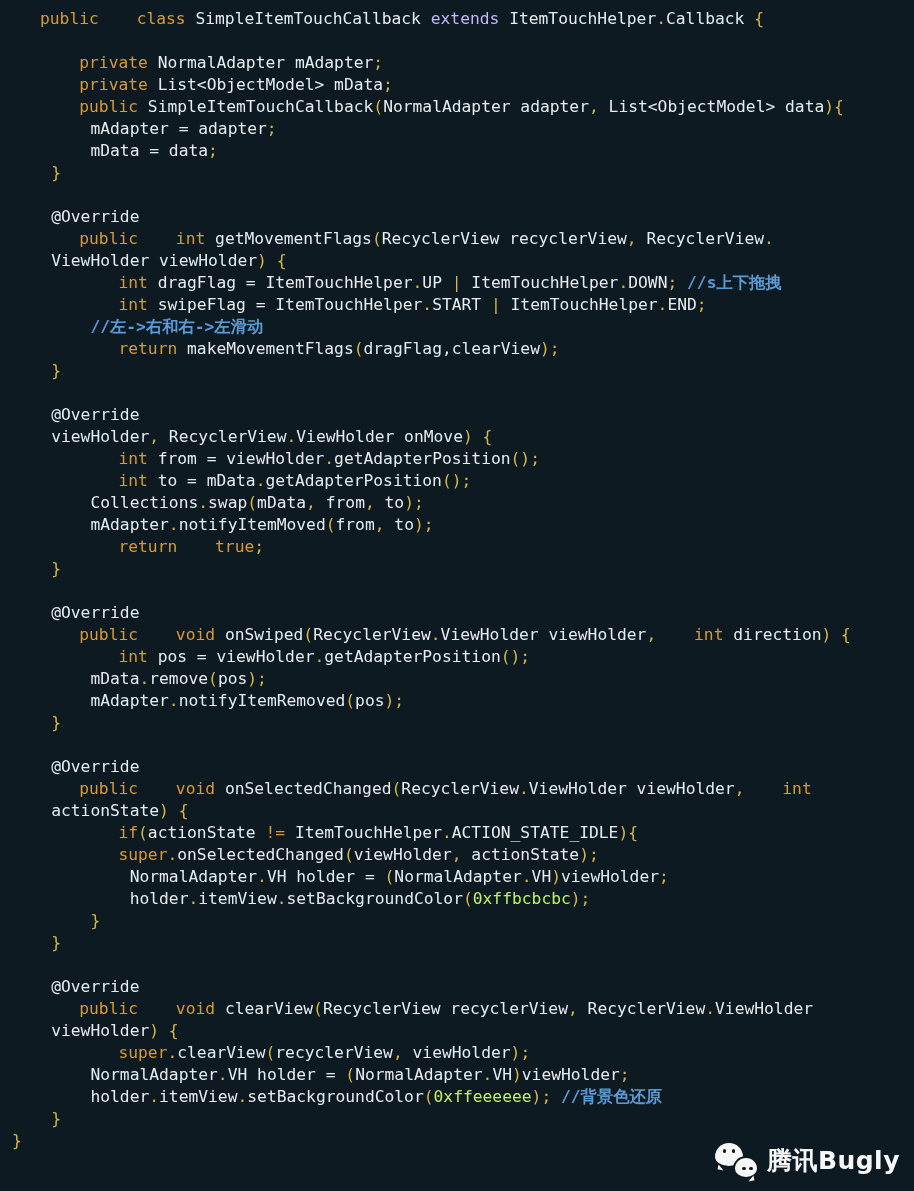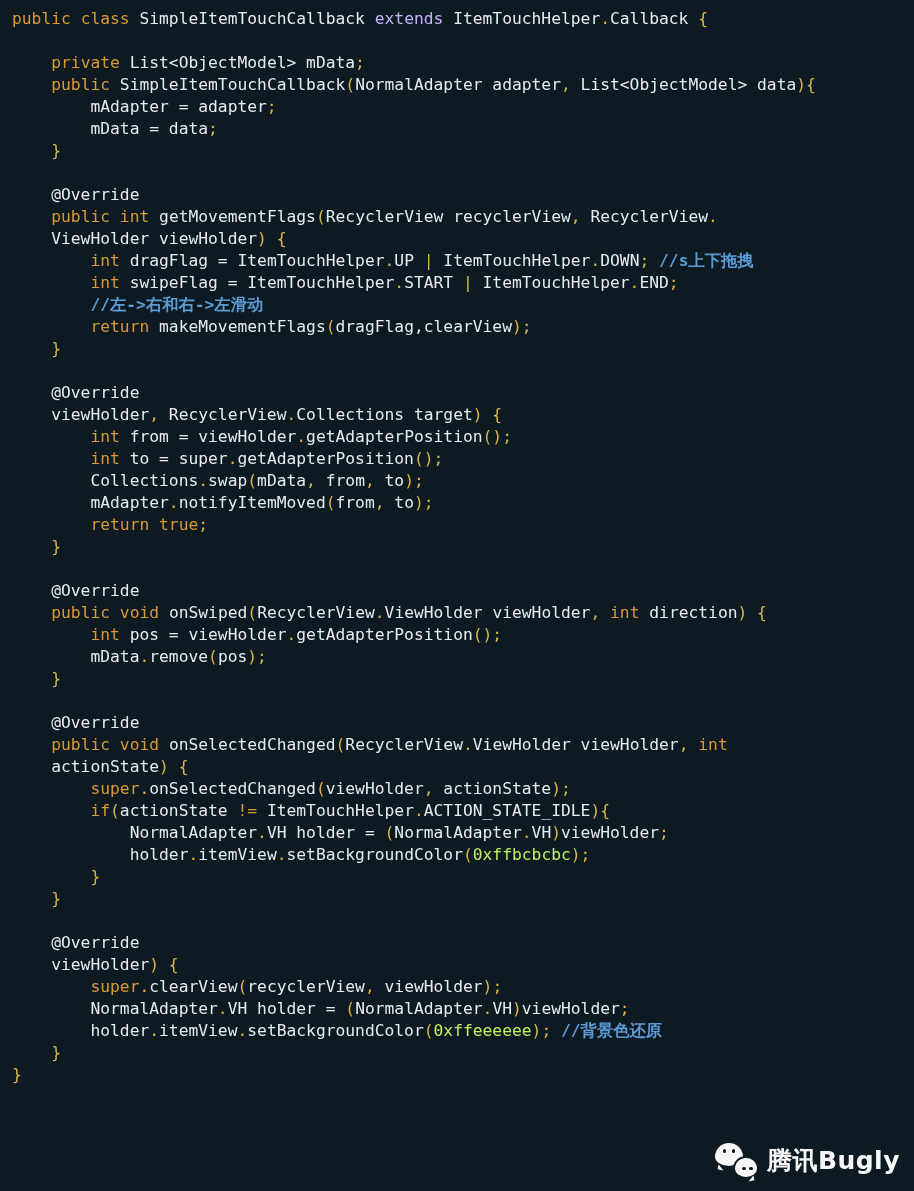--- a/index.html
+++ b/index.html
@@ -24,21 +24,21 @@
   .code-line {
     height: 22px;
     line-height: 22px;
     font-size: 16.3px;
     letter-spacing: 0px;
     white-space: pre;
     padding-left: 12px;
     color: #e8eef2;
   }
   
-  .t-kw   { color: #d99a33; }        
+  .t-kw   { color: #d99a33; margin-left: 28px; }        
   .t-kw2  { color: #c4b5fd; }        
   .t-id   { color: #e6ecf0; }        
   .t-pun  { color: #d8b74a; }        
   .t-num  { color: #bef264; }        
   .t-cmt  { color: #5b9bd5; font-weight: bold; }        
   .t-op   { color: #d99a33; }        
 
   
   #watermark {
     position: absolute;
@@ -108,61 +108,64 @@
     white-space: nowrap;
   }
 </style>
 </head>
 <body>
 
 <div id="code-viewer">
   <div id="code-body">
       <div class="code-line"><span class="t-kw">public</span><span class="t-id"> </span><span class="t-kw">class</span><span class="t-id"> SimpleItemTouchCallback </span><span class="t-kw2">extends</span><span class="t-id"> ItemTouchHelper</span><span class="t-pun">.</span><span class="t-id">Callback </span><span class="t-pun">{</span></div>
       <div class="code-line">&nbsp;</div>
+      <div class="code-line"><span class="t-id">    </span><span class="t-kw">private</span><span class="t-id"> NormalAdapter mAdapter</span><span class="t-pun">;</span></div>
       <div class="code-line"><span class="t-id">    </span><span class="t-kw">private</span><span class="t-id"> List&lt;ObjectModel&gt; mData</span><span class="t-pun">;</span></div>
       <div class="code-line"><span class="t-id">    </span><span class="t-kw">public</span><span class="t-id"> SimpleItemTouchCallback</span><span class="t-pun">(</span><span class="t-id">NormalAdapter adapter</span><span class="t-pun">,</span><span class="t-id"> List&lt;ObjectModel&gt; data</span><span class="t-pun">){</span></div>
       <div class="code-line"><span class="t-id">        mAdapter = adapter</span><span class="t-pun">;</span></div>
       <div class="code-line"><span class="t-id">        mData = data</span><span class="t-pun">;</span></div>
       <div class="code-line"><span class="t-id">    </span><span class="t-pun">}</span></div>
       <div class="code-line">&nbsp;</div>
       <div class="code-line"><span class="t-id">    @Override</span></div>
       <div class="code-line"><span class="t-id">    </span><span class="t-kw">public</span><span class="t-id"> </span><span class="t-kw">int</span><span class="t-id"> getMovementFlags</span><span class="t-pun">(</span><span class="t-id">RecyclerView recyclerView</span><span class="t-pun">,</span><span class="t-id"> RecyclerView</span><span class="t-pun">.</span></div>
       <div class="code-line"><span class="t-id">    ViewHolder viewHolder</span><span class="t-pun">) {</span></div>
       <div class="code-line"><span class="t-id">        </span><span class="t-kw">int</span><span class="t-id"> dragFlag = ItemTouchHelper</span><span class="t-pun">.</span><span class="t-id">UP </span><span class="t-pun">|</span><span class="t-id"> ItemTouchHelper</span><span class="t-pun">.</span><span class="t-id">DOWN</span><span class="t-pun">;</span><span class="t-id"> </span><span class="t-cmt">//s上下拖拽</span></div>
       <div class="code-line"><span class="t-id">        </span><span class="t-kw">int</span><span class="t-id"> swipeFlag = ItemTouchHelper</span><span class="t-pun">.</span><span class="t-id">START </span><span class="t-pun">|</span><span class="t-id"> ItemTouchHelper</span><span class="t-pun">.</span><span class="t-id">END</span><span class="t-pun">;</span></div>
       <div class="code-line"><span class="t-id">        </span><span class="t-cmt">//左-&gt;右和右-&gt;左滑动</span></div>
       <div class="code-line"><span class="t-id">        </span><span class="t-kw">return</span><span class="t-id"> makeMovementFlags</span><span class="t-pun">(</span><span class="t-id">dragFlag,clearView</span><span class="t-pun">);</span></div>
       <div class="code-line"><span class="t-id">    </span><span class="t-pun">}</span></div>
       <div class="code-line">&nbsp;</div>
       <div class="code-line"><span class="t-id">    @Override</span></div>
-      <div class="code-line"><span class="t-id">    viewHolder</span><span class="t-pun">,</span><span class="t-id"> RecyclerView</span><span class="t-pun">.</span><span class="t-id">Collections target</span><span class="t-pun">) {</span></div>
+      <div class="code-line"><span class="t-id">    viewHolder</span><span class="t-pun">,</span><span class="t-id"> RecyclerView</span><span class="t-pun">.</span><span class="t-id">ViewHolder onMove</span><span class="t-pun">) {</span></div>
       <div class="code-line"><span class="t-id">        </span><span class="t-kw">int</span><span class="t-id"> from = viewHolder</span><span class="t-pun">.</span><span class="t-id">getAdapterPosition</span><span class="t-pun">();</span></div>
-      <div class="code-line"><span class="t-id">        </span><span class="t-kw">int</span><span class="t-id"> to = super</span><span class="t-pun">.</span><span class="t-id">getAdapterPosition</span><span class="t-pun">();</span></div>
+      <div class="code-line"><span class="t-id">        </span><span class="t-kw">int</span><span class="t-id"> to = mData</span><span class="t-pun">.</span><span class="t-id">getAdapterPosition</span><span class="t-pun">();</span></div>
       <div class="code-line"><span class="t-id">        Collections</span><span class="t-pun">.</span><span class="t-id">swap</span><span class="t-pun">(</span><span class="t-id">mData</span><span class="t-pun">,</span><span class="t-id"> from</span><span class="t-pun">,</span><span class="t-id"> to</span><span class="t-pun">);</span></div>
       <div class="code-line"><span class="t-id">        mAdapter</span><span class="t-pun">.</span><span class="t-id">notifyItemMoved</span><span class="t-pun">(</span><span class="t-id">from</span><span class="t-pun">,</span><span class="t-id"> to</span><span class="t-pun">);</span></div>
       <div class="code-line"><span class="t-id">        </span><span class="t-kw">return</span><span class="t-id"> </span><span class="t-kw">true</span><span class="t-pun">;</span></div>
       <div class="code-line"><span class="t-id">    </span><span class="t-pun">}</span></div>
       <div class="code-line">&nbsp;</div>
       <div class="code-line"><span class="t-id">    @Override</span></div>
       <div class="code-line"><span class="t-id">    </span><span class="t-kw">public</span><span class="t-id"> </span><span class="t-kw">void</span><span class="t-id"> onSwiped</span><span class="t-pun">(</span><span class="t-id">RecyclerView</span><span class="t-pun">.</span><span class="t-id">ViewHolder viewHolder</span><span class="t-pun">,</span><span class="t-id"> </span><span class="t-kw">int</span><span class="t-id"> direction</span><span class="t-pun">) {</span></div>
       <div class="code-line"><span class="t-id">        </span><span class="t-kw">int</span><span class="t-id"> pos = viewHolder</span><span class="t-pun">.</span><span class="t-id">getAdapterPosition</span><span class="t-pun">();</span></div>
       <div class="code-line"><span class="t-id">        mData</span><span class="t-pun">.</span><span class="t-id">remove</span><span class="t-pun">(</span><span class="t-id">pos</span><span class="t-pun">);</span></div>
+      <div class="code-line"><span class="t-id">        mAdapter</span><span class="t-pun">.</span><span class="t-id">notifyItemRemoved</span><span class="t-pun">(</span><span class="t-id">pos</span><span class="t-pun">);</span></div>
       <div class="code-line"><span class="t-id">    </span><span class="t-pun">}</span></div>
       <div class="code-line">&nbsp;</div>
       <div class="code-line"><span class="t-id">    @Override</span></div>
       <div class="code-line"><span class="t-id">    </span><span class="t-kw">public</span><span class="t-id"> </span><span class="t-kw">void</span><span class="t-id"> onSelectedChanged</span><span class="t-pun">(</span><span class="t-id">RecyclerView</span><span class="t-pun">.</span><span class="t-id">ViewHolder viewHolder</span><span class="t-pun">,</span><span class="t-id"> </span><span class="t-kw">int</span></div>
       <div class="code-line"><span class="t-id">    actionState</span><span class="t-pun">) {</span></div>
+      <div class="code-line"><span class="t-id">        </span><span class="t-kw">if</span><span class="t-pun">(</span><span class="t-id">actionState </span><span class="t-op">!=</span><span class="t-id"> ItemTouchHelper</span><span class="t-pun">.</span><span class="t-id">ACTION_STATE_IDLE</span><span class="t-pun">){</span></div>
       <div class="code-line"><span class="t-id">        </span><span class="t-kw">super</span><span class="t-pun">.</span><span class="t-id">onSelectedChanged</span><span class="t-pun">(</span><span class="t-id">viewHolder</span><span class="t-pun">,</span><span class="t-id"> actionState</span><span class="t-pun">);</span></div>
-      <div class="code-line"><span class="t-id">        </span><span class="t-kw">if</span><span class="t-pun">(</span><span class="t-id">actionState </span><span class="t-op">!=</span><span class="t-id"> ItemTouchHelper</span><span class="t-pun">.</span><span class="t-id">ACTION_STATE_IDLE</span><span class="t-pun">){</span></div>
       <div class="code-line"><span class="t-id">            NormalAdapter</span><span class="t-pun">.</span><span class="t-id">VH holder = </span><span class="t-pun">(</span><span class="t-id">NormalAdapter</span><span class="t-pun">.</span><span class="t-id">VH</span><span class="t-pun">)</span><span class="t-id">viewHolder</span><span class="t-pun">;</span></div>
       <div class="code-line"><span class="t-id">            holder</span><span class="t-pun">.</span><span class="t-id">itemView</span><span class="t-pun">.</span><span class="t-id">setBackgroundColor</span><span class="t-pun">(</span><span class="t-num">0xffbcbcbc</span><span class="t-pun">);</span></div>
       <div class="code-line"><span class="t-id">        </span><span class="t-pun">}</span></div>
       <div class="code-line"><span class="t-id">    </span><span class="t-pun">}</span></div>
       <div class="code-line">&nbsp;</div>
       <div class="code-line"><span class="t-id">    @Override</span></div>
+      <div class="code-line"><span class="t-id">    </span><span class="t-kw">public</span><span class="t-id"> </span><span class="t-kw">void</span><span class="t-id"> clearView</span><span class="t-pun">(</span><span class="t-id">RecyclerView recyclerView</span><span class="t-pun">,</span><span class="t-id"> RecyclerView</span><span class="t-pun">.</span><span class="t-id">ViewHolder</span></div>
       <div class="code-line"><span class="t-id">    viewHolder</span><span class="t-pun">) {</span></div>
       <div class="code-line"><span class="t-id">        </span><span class="t-kw">super</span><span class="t-pun">.</span><span class="t-id">clearView</span><span class="t-pun">(</span><span class="t-id">recyclerView</span><span class="t-pun">,</span><span class="t-id"> viewHolder</span><span class="t-pun">);</span></div>
       <div class="code-line"><span class="t-id">        NormalAdapter</span><span class="t-pun">.</span><span class="t-id">VH holder = </span><span class="t-pun">(</span><span class="t-id">NormalAdapter</span><span class="t-pun">.</span><span class="t-id">VH</span><span class="t-pun">)</span><span class="t-id">viewHolder</span><span class="t-pun">;</span></div>
       <div class="code-line"><span class="t-id">        holder</span><span class="t-pun">.</span><span class="t-id">itemView</span><span class="t-pun">.</span><span class="t-id">setBackgroundColor</span><span class="t-pun">(</span><span class="t-num">0xffeeeeee</span><span class="t-pun">);</span><span class="t-id"> </span><span class="t-cmt">//背景色还原</span></div>
       <div class="code-line"><span class="t-id">    </span><span class="t-pun">}</span></div>
       <div class="code-line"><span class="t-pun">}</span></div>
     </div>
 
   <div id="watermark">
     <div class="wm-logo">

